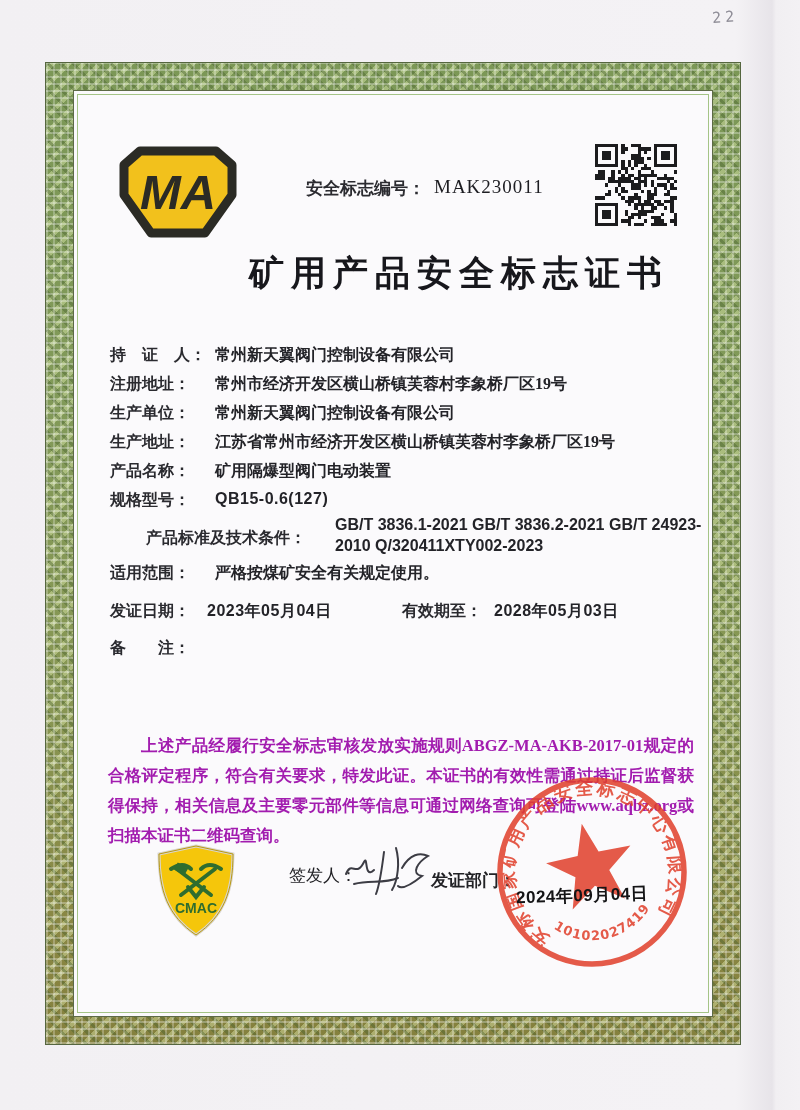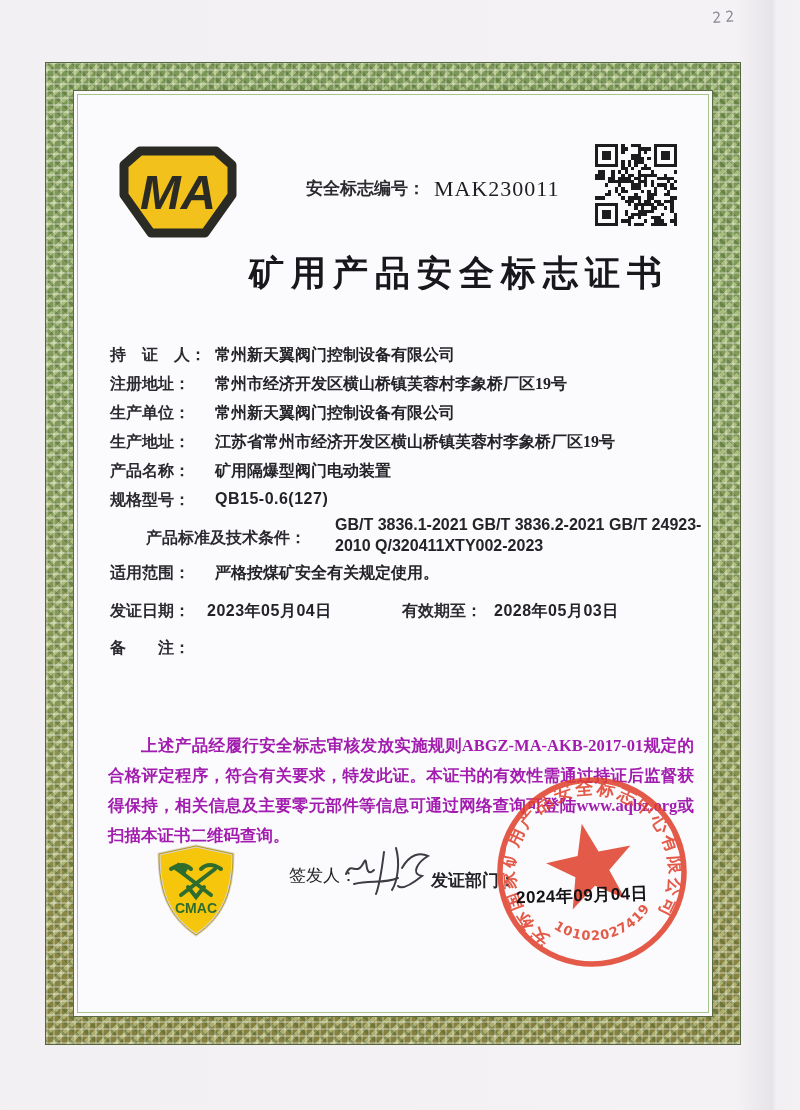--- a/index.html
+++ b/index.html
@@ -23,21 +23,21 @@
       linear-gradient(180deg,#8aa75f 0%,#92aa62 35%,#9aa55a 65%,#9d9146 88%,#96883e 100%);
   }
   .panel{
     left:73px;top:90px;width:640px;height:927px;box-sizing:border-box;
     background:#fbfafc;border:1px solid #5d6a46;
     box-shadow:inset 0 0 0 3px #fbfafc, inset 0 0 0 4px #a5c487;
   }
   
   .ma-logo{left:118px;top:145px;}
   .certno-label{left:306px;top:177px;font-size:17px;font-weight:700;color:#2b2b30;text-align:right;}
-  .certno-value{left:434px;top:176px;font-size:22px;font-family:"Liberation Serif",serif;color:#1d1d22;letter-spacing:1px;}
+  .certno-value{left:434px;top:176px;font-size:19px;font-family:"Liberation Serif",serif;color:#1d1d22;letter-spacing:1px;}
   .qr{left:595px;top:144px;}
   
   .title{left:73px;top:250px;width:772px;text-align:center;font-family:"Liberation Serif",serif;
     font-size:35px;font-weight:700;letter-spacing:7px;color:#17171c;}
   
   .flabel{position:absolute;left:110px;font-size:16px;font-weight:700;color:#2a2a2f;white-space:nowrap;text-align:right;}
   .fvalue{position:absolute;left:215px;font-size:16px;font-weight:700;color:#232328;font-family:"Liberation Serif",serif;white-space:nowrap;}
   .fvalue.num{font-family:"Liberation Sans",sans-serif;letter-spacing:.5px;}
   .std-label{left:110px;top:528px;margin-left:36px;}
   .std-value{left:310px;top:514px;width:398px;white-space:normal;line-height:21px;font-family:"Liberation Sans",sans-serif;margin-left:25px;}

